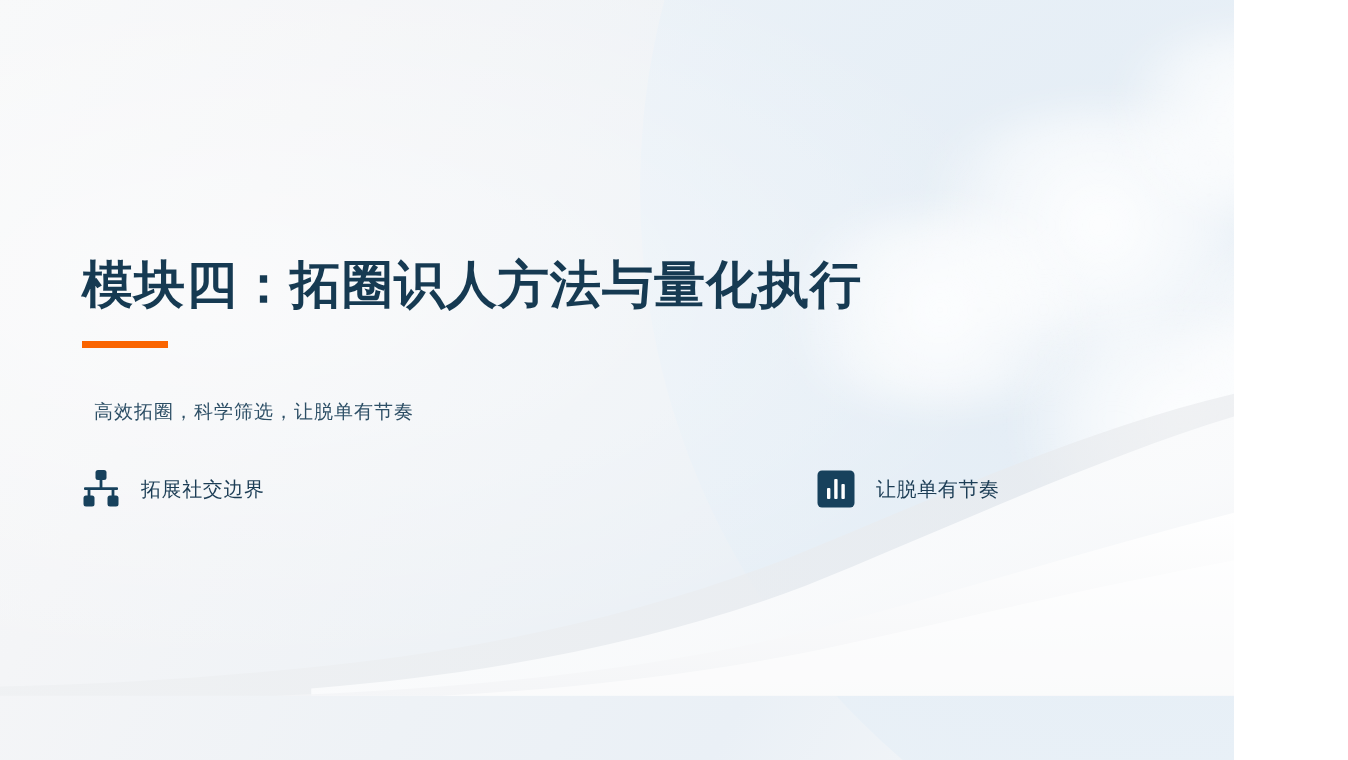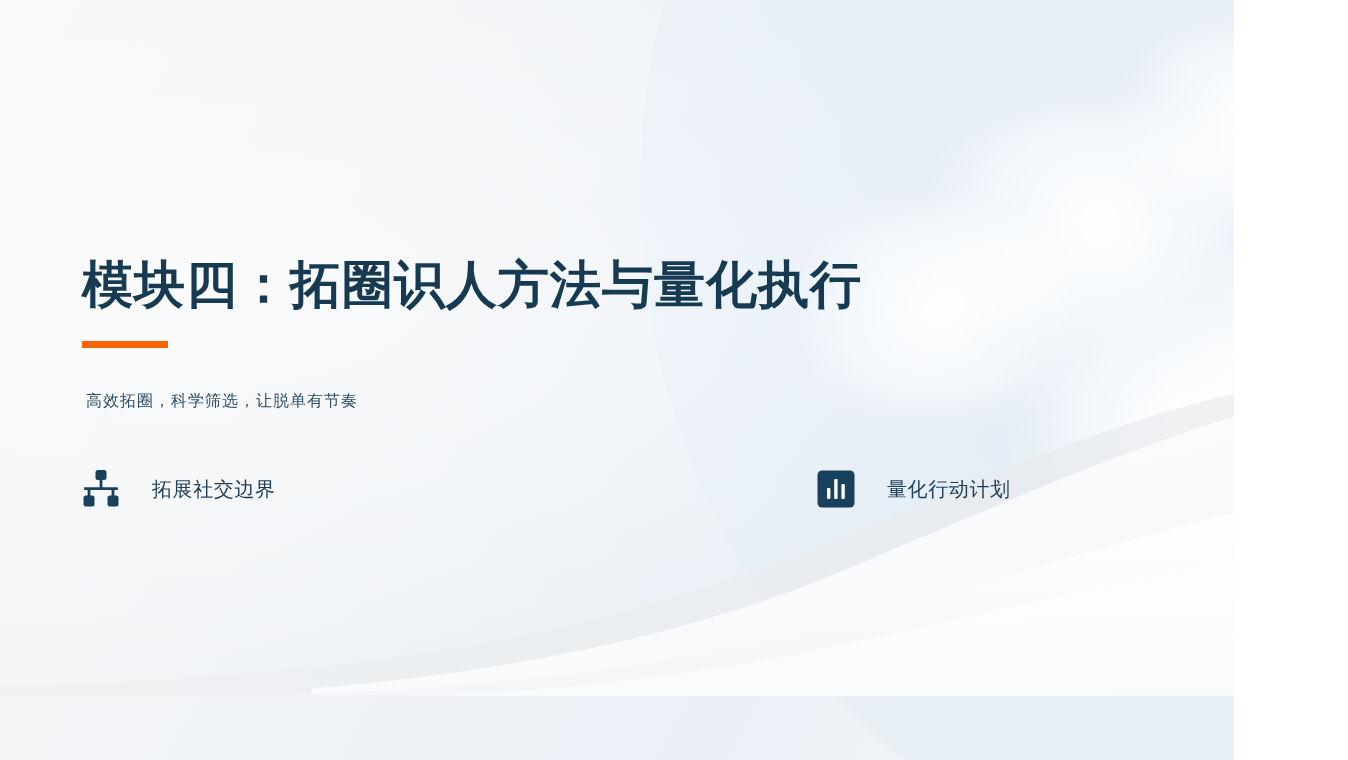--- a/index.html
+++ b/index.html
@@ -106,22 +106,22 @@
     left: 0;
     width: 86px;
     height: 7px;
     background: #fa6400;
   }
 
   .subtitle {
     position: absolute;
     top: 387px;
     left: 0;
-    margin: 4px;
-    font-size: 16px;
+    margin: 12px;
+    font-size: 19px;
     font-weight: normal;
     letter-spacing: 1px;
     color: #2d4f66;
     white-space: nowrap;
   }
 
   .features {
     position: absolute;
     top: 466px;
     left: 0;
@@ -143,21 +143,21 @@
   .feature-icon {
     width: 40px;
     height: 42px;
     flex: 0 0 40px;
     display: flex;
     align-items: center;
     justify-content: flex-start;
   }
 
   .feature-label {
-    margin-left: 30px;
+    margin-left: 19px;
     font-size: 20px;
     letter-spacing: 0.6px;
     color: #1c3d55;
     white-space: nowrap;
   }
 </style>
 </head>
 <body>
 
 <div id="slide">
@@ -224,18 +224,18 @@
 
       <div class="feature feature-3">
         <span class="feature-icon">
           <svg width="39" height="40" viewBox="0 0 39 40" aria-hidden="true">
             <rect x="0.5" y="1.5" width="37" height="37" rx="4.5" fill="#17415c"></rect>
             <rect x="10" y="19" width="3.4" height="11" rx="1" fill="#ffffff"></rect>
             <rect x="17.2" y="10" width="3.4" height="20" rx="1" fill="#ffffff"></rect>
             <rect x="24.4" y="15" width="3.4" height="15" rx="1" fill="#ffffff"></rect>
           </svg>
         </span>
-        <span class="feature-label">量化行动计划</span>
+        <span class="feature-label">让脱单有节奏</span>
       </div>
 
     </div>
   </div>
 </div>
 
 </body></html>

